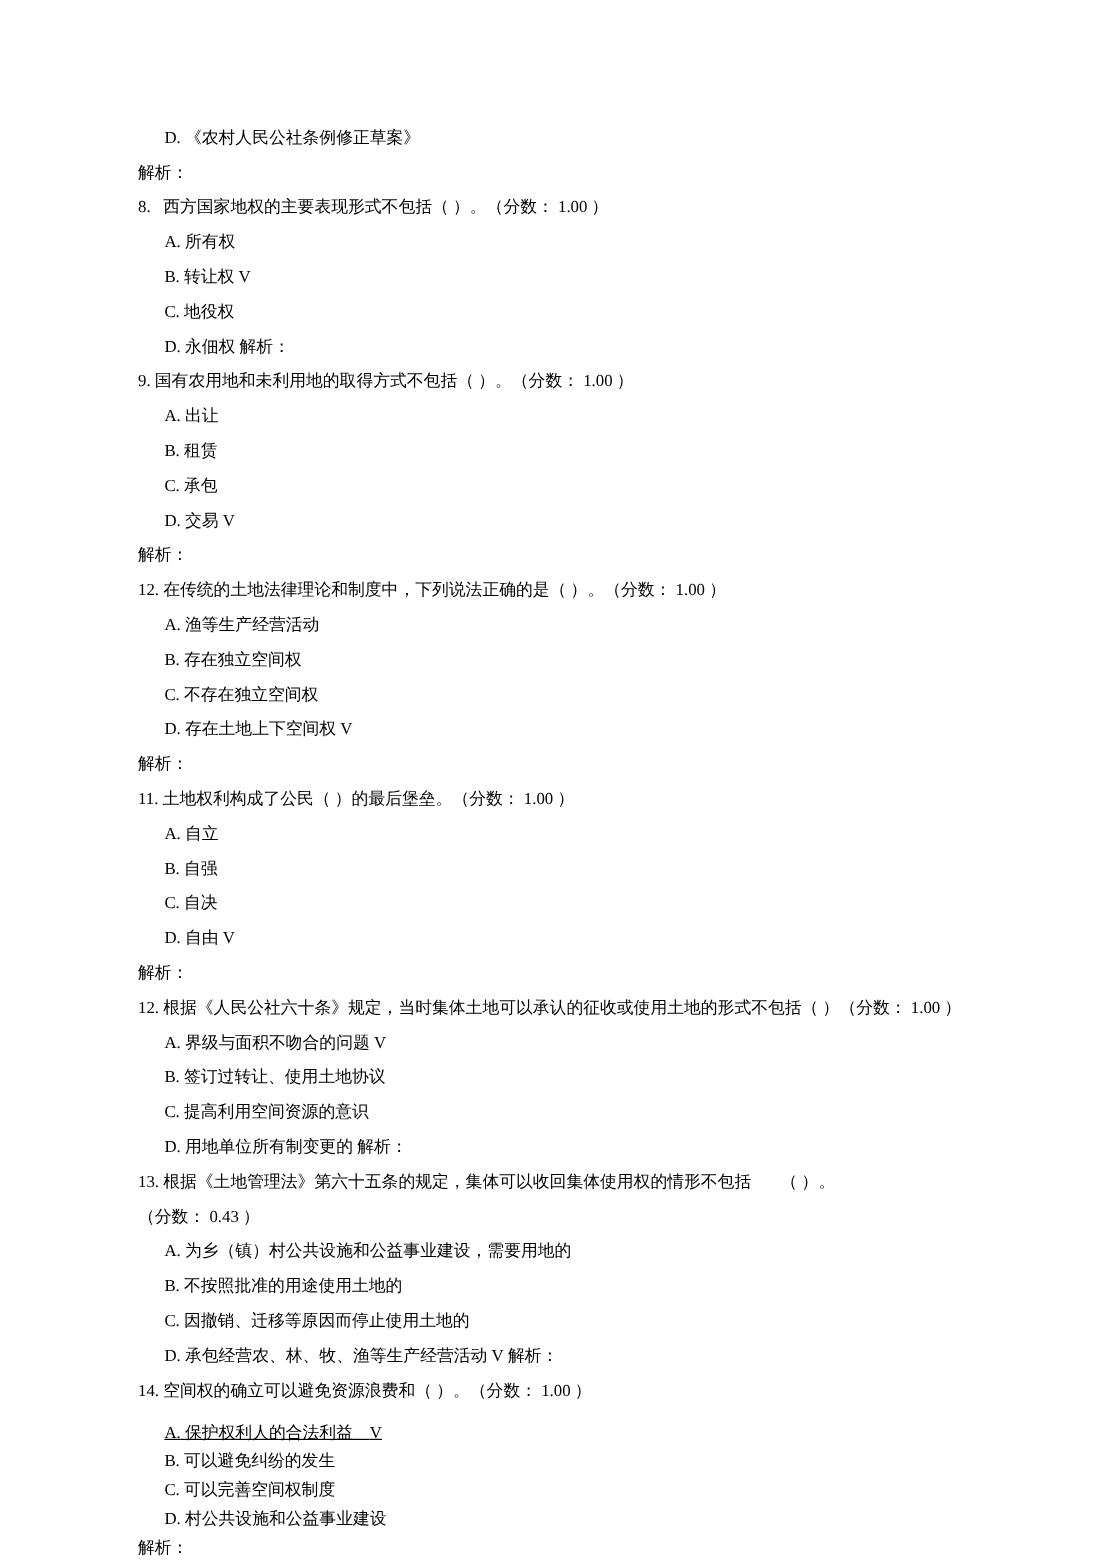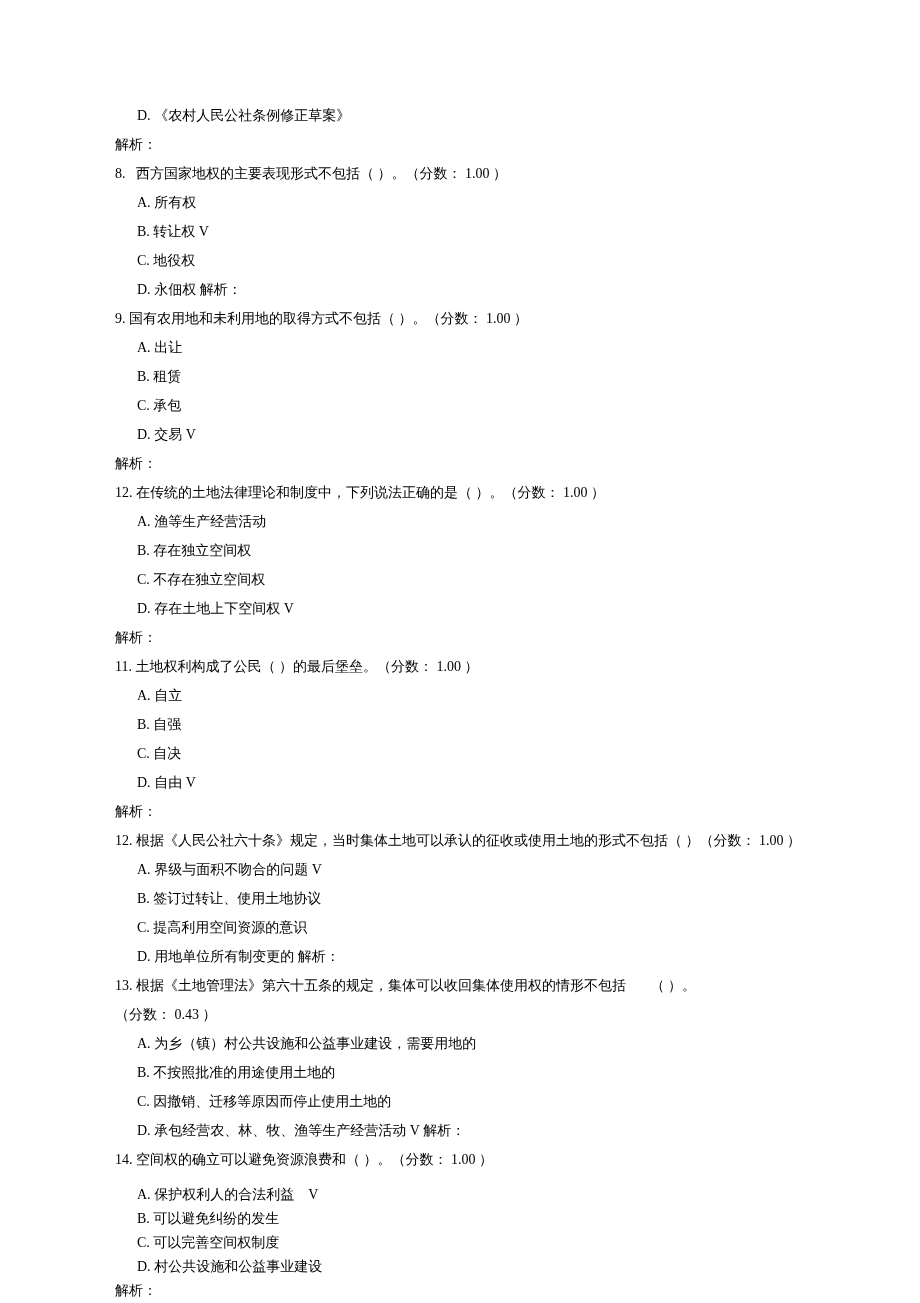--- a/index.html
+++ b/index.html
@@ -31,20 +31,21 @@
     margin-bottom: 8px;
   }
   .check {
     font-family: "Times New Roman", serif;
   }
   .gap {
     margin-top: 6px;
   }
   .gap-sm {
     margin-top: 14px;
+    text-decoration: underline;
   }
 </style>
 </head>
 <body>
 
 <div class="page">
 
   <div class="opt-line">
     <span>D.</span>
     <span>《农村人民公社条例修正草案》</span>

